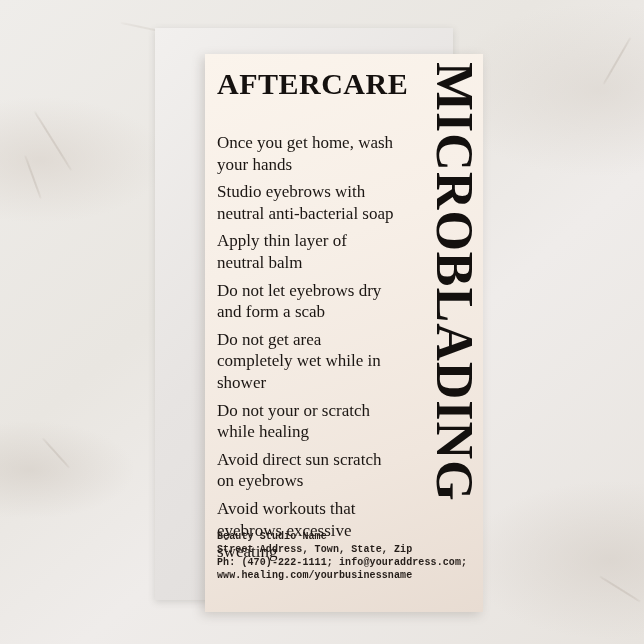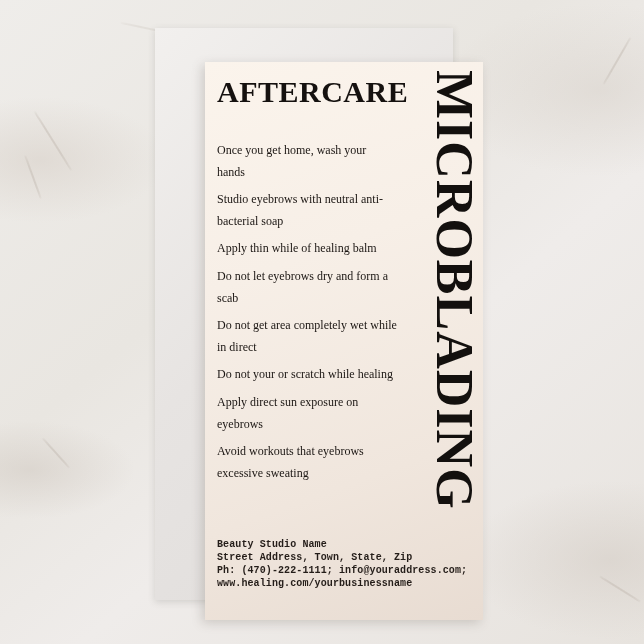--- a/index.html
+++ b/index.html
@@ -49,21 +49,21 @@
     width: 298px;
     height: 572px;
     background: linear-gradient(135deg, #f2f0ee 0%, #e7e4e2 45%, #dfdcda 100%);
     box-shadow: 0 2px 7px rgba(80,75,70,0.18);
   }
 
   
   #front-card {
     position: absolute;
     left: 205px;
-    top: 62px;
+    top: 54px;
     width: 278px;
     height: 558px;
     background: linear-gradient(160deg, #fbf4ec 0%, #f7efe7 35%, #f0e6dd 72%, #e8dcd2 100%);
     box-shadow: -3px 3px 10px rgba(90,82,74,0.22);
     overflow: hidden;
   }
 
   
   #aftercare {
     position: absolute;
@@ -106,21 +106,21 @@
     position: absolute;
     left: 12px;
     top: 78px;
     width: 180px;
     margin: 0;
     padding: 0;
     list-style: none;
   }
   #steps li {
     font-family: "Liberation Serif", serif;
-    font-size: 12px;
+    font-size: 17px;
     line-height: 21.6px;
     color: #1b1613;
     margin: 0 0 6px 0;
   }
 
   
   #contact {
     position: absolute;
     left: 12px;
     bottom: 30px;
@@ -154,25 +154,25 @@
 
     <div id="aftercare">AFTERCARE</div>
 
     <div id="microblading">
       <span>MICROBLADING</span>
     </div>
 
     <ul id="steps">
       <li>Once you get home, wash your hands</li>
       <li>Studio eyebrows with neutral anti-bacterial soap</li>
-      <li>Apply thin while of healing balm</li>
+      <li>Apply thin layer of neutral balm</li>
       <li>Do not let eyebrows dry and form a scab</li>
-      <li>Do not get area completely wet while in direct</li>
+      <li>Do not get area completely wet while in shower</li>
       <li>Do not your or scratch while healing</li>
-      <li>Apply direct sun exposure on eyebrows</li>
+      <li>Avoid direct sun scratch on eyebrows</li>
       <li>Avoid workouts that eyebrows excessive sweating</li>
     </ul>
 
     <div id="contact">
       <div>Beauty Studio Name</div>
       <div>Street Address, Town, State, Zip</div>
       <div>Ph: (470)-222-1111; info@youraddress.com;</div>
       <div>www.healing.com/yourbusinessname</div>
     </div>
 

